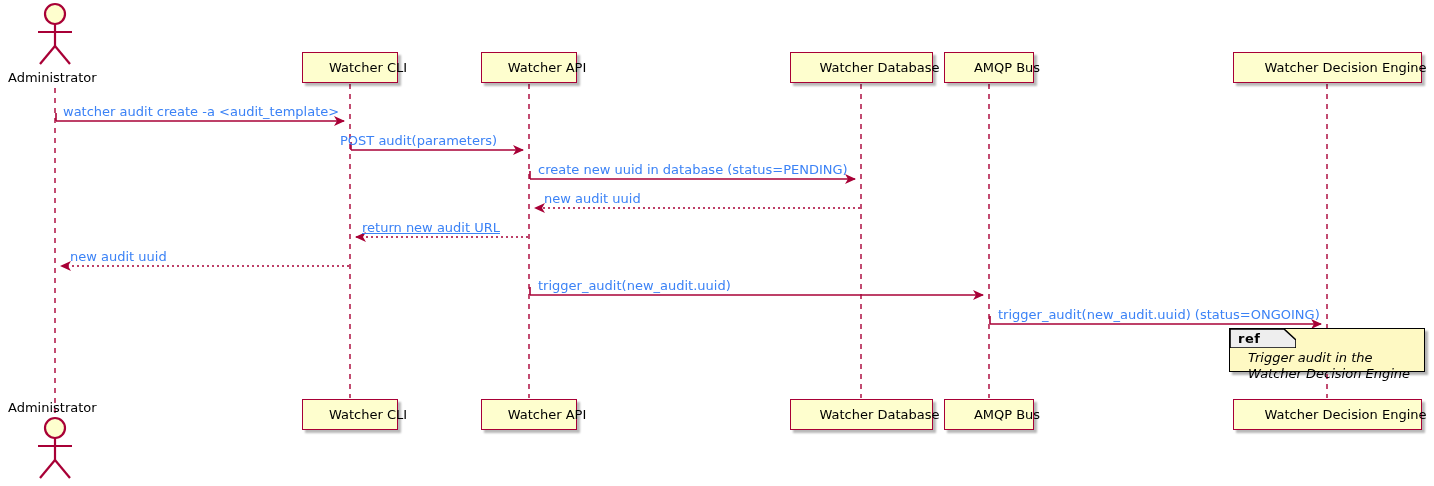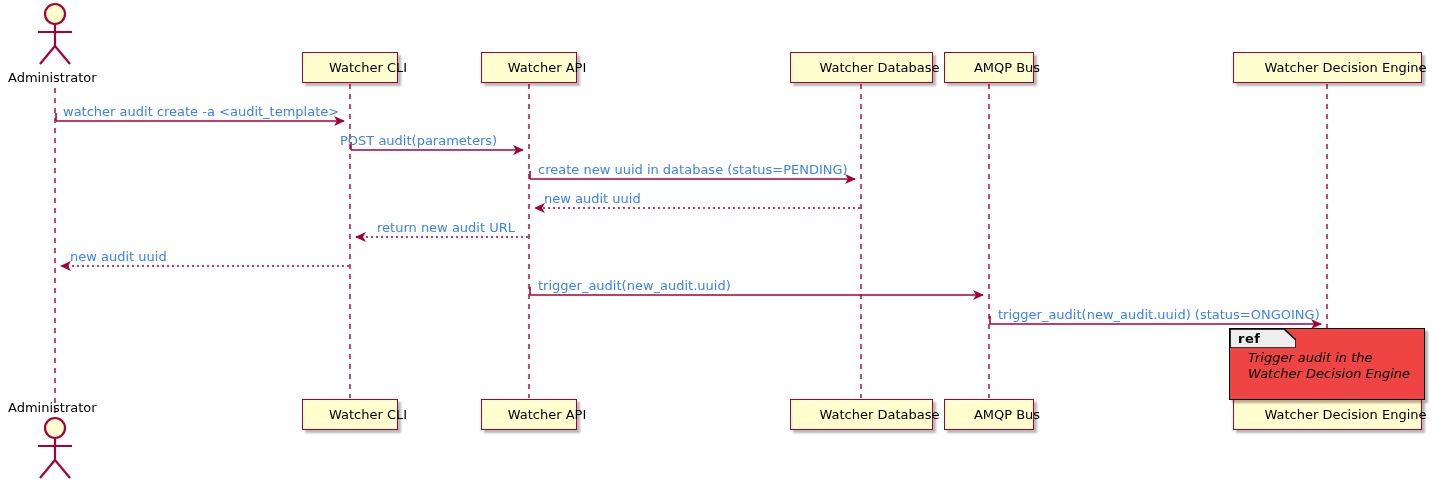--- a/index.html
+++ b/index.html
@@ -55,22 +55,22 @@
     font-size: 13px;
     color: #3b82f6;
     white-space: nowrap;
   }
   
   #ref-fragment {
     position: absolute;
     left: 1229px;
     top: 328px;
     width: 196px;
-    height: 72px;
-    background: #ef4444;
+    height: 44px;
+    background: #fef9c3;
     border: 1.6px solid #000000;
     box-shadow: 3px 3px 2px rgba(0,0,0,0.30);
     box-sizing: border-box;
   }
   #ref-tab {
     position: absolute;
     left: 0;
     top: 0;
     width: 66px;
     height: 19px;
@@ -211,21 +211,21 @@
   <div class="actor-label" style="left:8px; top:400px;">Administrator</div>
 
   <div class="msg-label" style="left:63px; top:104px;">watcher audit create -a &lt;audit_template&gt;</div>
 
   <div class="msg-label" style="left:340px; top:133px;">POST audit(parameters)</div>
 
   <div class="msg-label" style="left:538px; top:162px;">create new uuid in database (status=PENDING)</div>
 
   <div class="msg-label" style="left:544px; top:191px;">new audit uuid</div>
 
-  <div class="msg-label" style="left:377px; top:220px;">return new audit URL</div>
+  <div class="msg-label" style="left:362px; top:220px;text-decoration:underline;">return new audit URL</div>
 
   <div class="msg-label" style="left:70px; top:249px;">new audit uuid</div>
 
   <div class="msg-label" style="left:538px; top:278px;">trigger_audit(new_audit.uuid)</div>
 
   <div class="msg-label" style="left:998px; top:307px;">trigger_audit(new_audit.uuid) (status=ONGOING)</div>
 
   <div id="ref-fragment">
     <svg id="ref-tab" width="66" height="19" viewBox="0 0 66 19">
       <path d="M0,0 L54,0 L66,11 L66,19 L0,19 Z" fill="#EEEEEE" stroke="#000000" stroke-width="1.6"></path>

